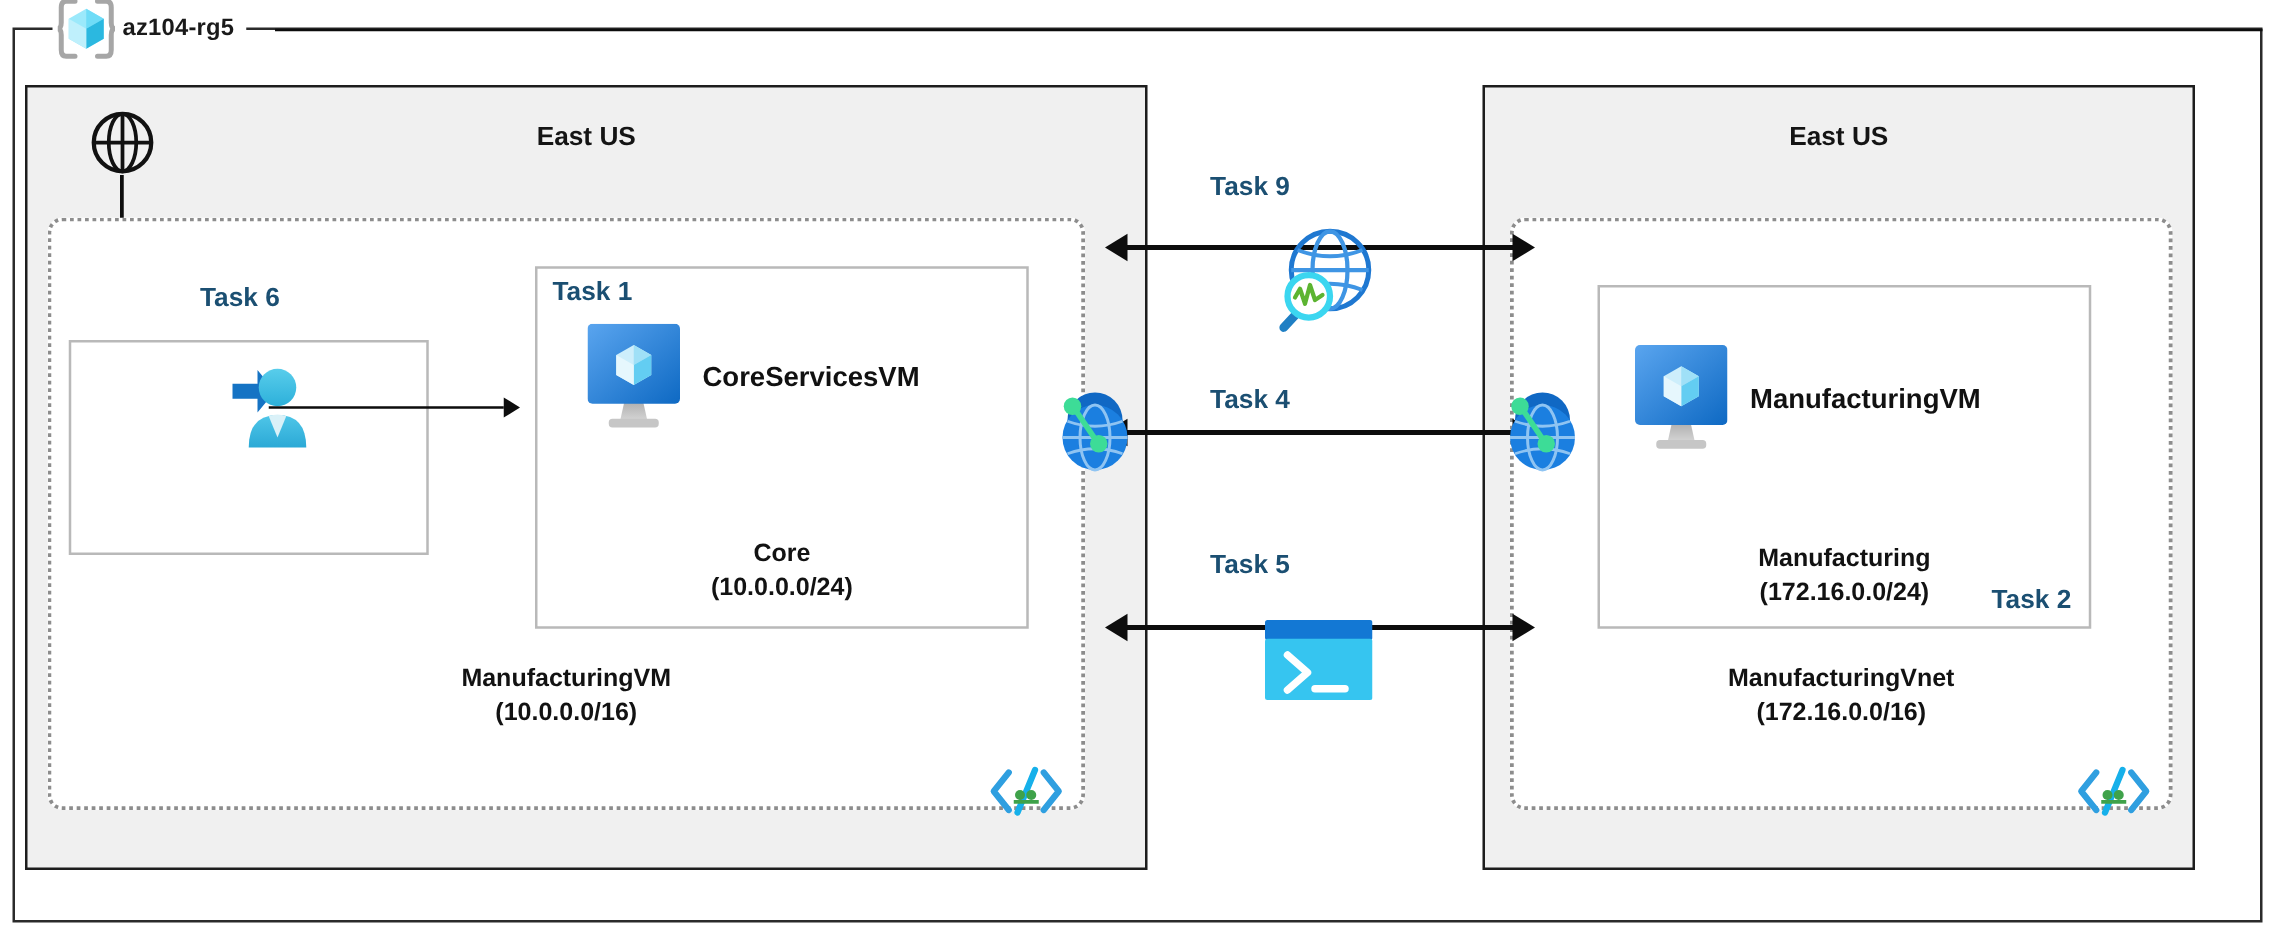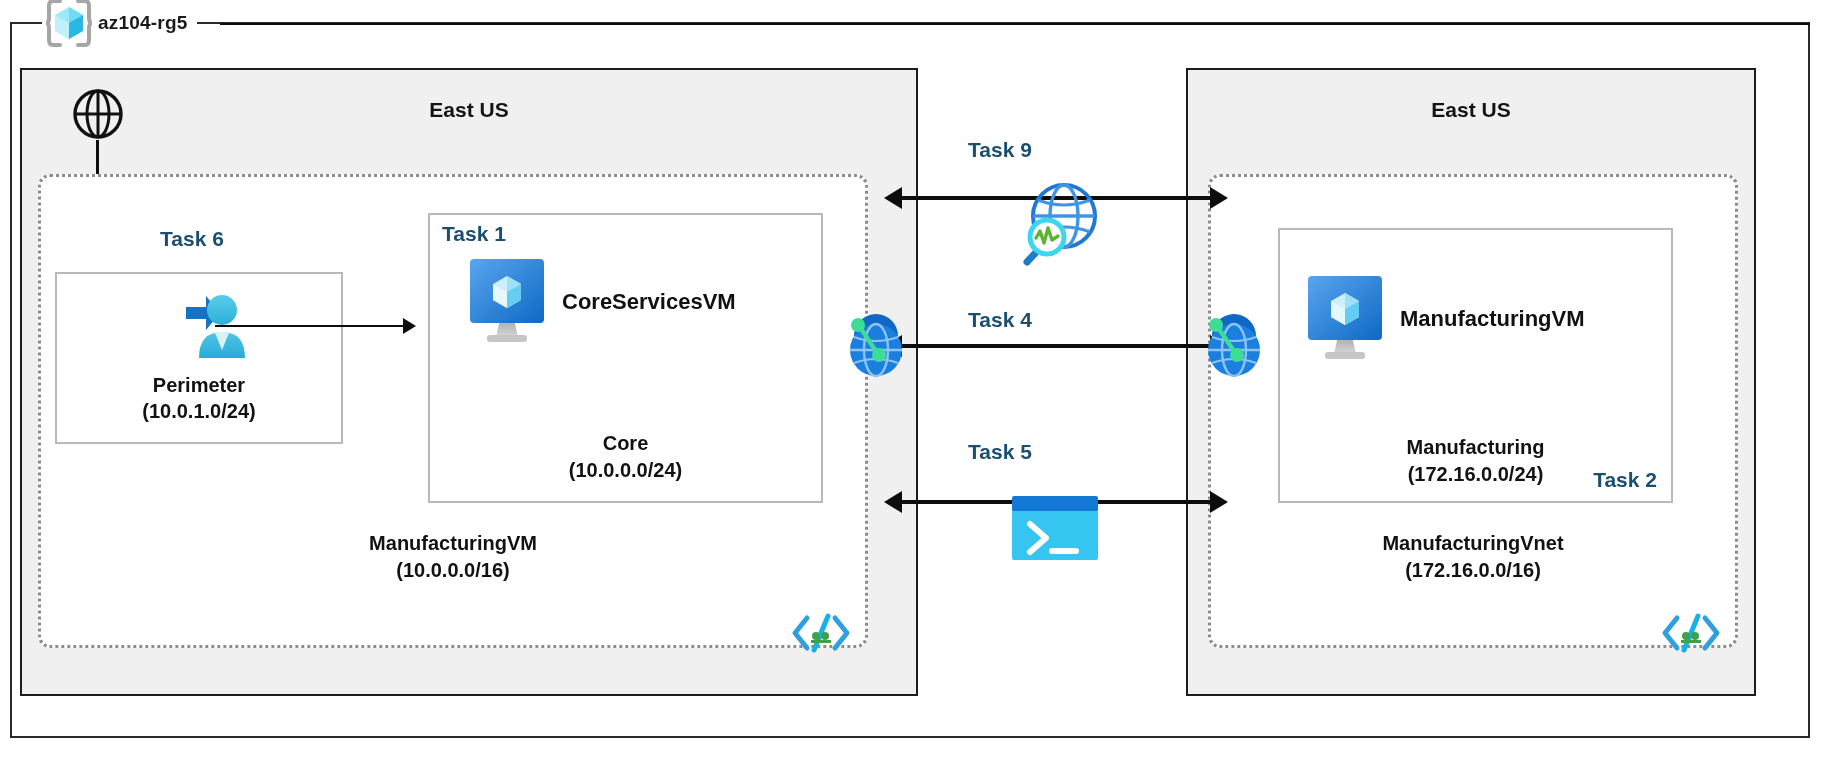--- a/index.html
+++ b/index.html
@@ -167,24 +167,20 @@
           <stop offset="0%" stop-color="#58cdeb"></stop>
             <stop offset="100%" stop-color="#2db0da"></stop>
         </linearGradient>
       </defs>
       <path d="M36 6 L36 26 L47 26 L30 40 L13 26 L24 26 L24 6 Z" transform="rotate(-90 30 23) translate(-2 4)" fill="#1573c4"></path>
       <circle cx="53" cy="22" r="15" fill="url(#gHead)"></circle>
       <path d="M30 70 Q30 44 53 44 Q76 44 76 70 Z" fill="url(#gBody)"></path>
       <path d="M46 45 L53 62 L60 45 Q53 42 46 45 Z" fill="#daf1f8"></path>
     </svg>
   </span>
-  <div class="subnet-caption" id="perimeter-caption">
-    <div>Perimeter</div>
-    <div>(10.0.1.0/24)</div>
-  </div>
 </div>
 <div class="task-tag" id="task6-tag">Task 6</div>
 
 <div class="thin-line" style="left:215px;top:325px;width:188px;"></div>
 <div class="arrow-head ah-right-sm" style="left:403px;top:318px;"></div>
 
 <div class="subnet" id="subnet-core">
   <div class="vm-row" id="core-vm-row">
     <span class="vm-icon">
       <svg viewBox="0 0 74 86" width="74" height="86">

